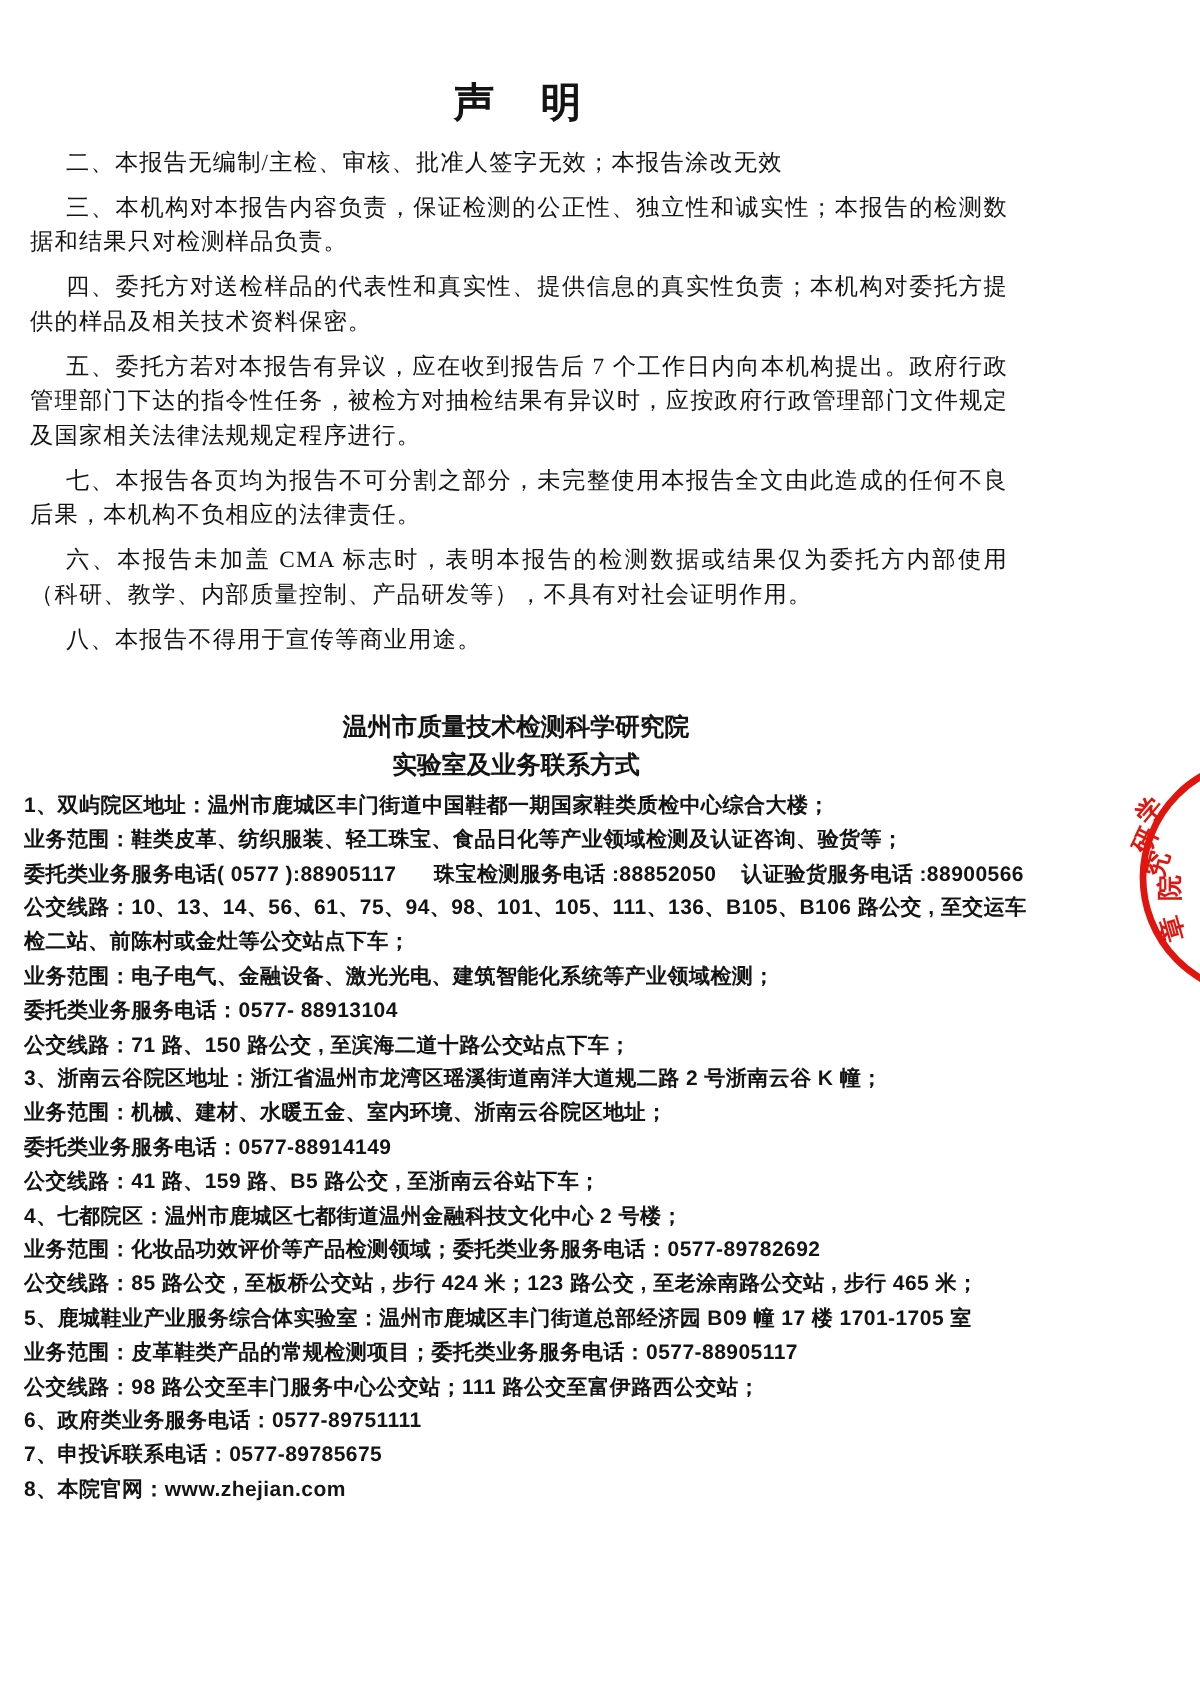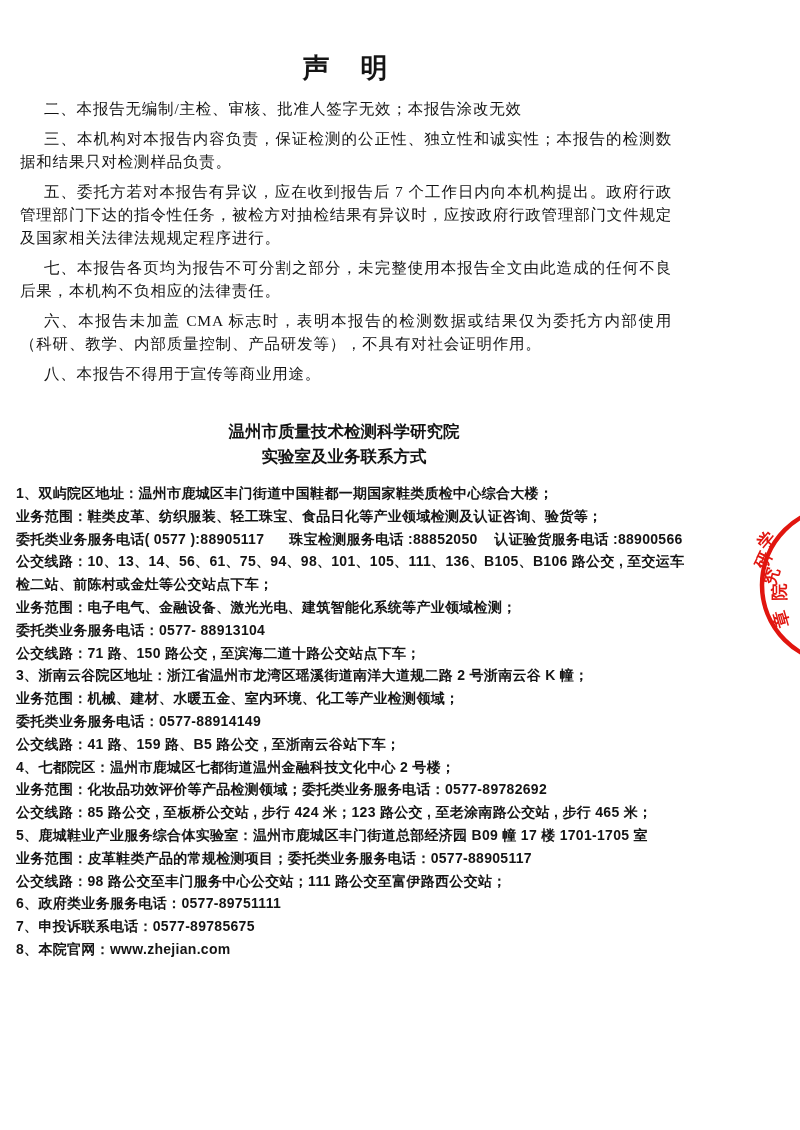--- a/index.html
+++ b/index.html
@@ -37,21 +37,21 @@
   }
   .section-heading{
     margin-top:34px;
     margin-left:16px;
     width:656px;
     text-align:center;
     font-weight:bold;
     font-size:16.5px;
     line-height:25px;
     font-family:"Liberation Serif", serif;
-    margin-bottom:13px;
+    margin-bottom:3px;
   }
   .contact{
     padding-left:16px;
   }
   .contact-line{
     font-family:Liberation Sans, sans-serif;
     font-weight:bold;
     font-size:14px;
     line-height:22.8px;
     letter-spacing:0.3px;
@@ -71,20 +71,21 @@
 </head>
 <body>
 
 <div class="page">
 
   <h1 class="doc-title">声　明</h1>
 
   <div class="statements">
     <p>二、本报告无编制/主检、审核、批准人签字无效；本报告涂改无效</p>
     <p>三、本机构对本报告内容负责，保证检测的公正性、独立性和诚实性；本报告的检测数据和结果只对检测样品负责。</p>
+    <p>四、委托方对送检样品的代表性和真实性、提供信息的真实性负责；本机构对委托方提供的样品及相关技术资料保密。</p>
     <p>五、委托方若对本报告有异议，应在收到报告后 7 个工作日内向本机构提出。政府行政管理部门下达的指令性任务，被检方对抽检结果有异议时，应按政府行政管理部门文件规定及国家相关法律法规规定程序进行。</p>
     <p>七、本报告各页均为报告不可分割之部分，未完整使用本报告全文由此造成的任何不良后果，本机构不负相应的法律责任。</p>
     <p>六、本报告未加盖 CMA 标志时，表明本报告的检测数据或结果仅为委托方内部使用（科研、教学、内部质量控制、产品研发等），不具有对社会证明作用。</p>
     <p>八、本报告不得用于宣传等商业用途。</p>
   </div>
 
   <div class="section-heading">
     <div>温州市质量技术检测科学研究院</div>
     <div>实验室及业务联系方式</div>
   </div>
@@ -92,21 +93,21 @@
   <div class="contact">
     <div class="contact-line">1、双屿院区地址：温州市鹿城区丰门街道中国鞋都一期国家鞋类质检中心综合大楼；</div>
     <div class="contact-line">业务范围：鞋类皮革、纺织服装、轻工珠宝、食品日化等产业领域检测及认证咨询、验货等；</div>
     <div class="contact-line">委托类业务服务电话( 0577 ):88905117      珠宝检测服务电话 :88852050    认证验货服务电话 :88900566</div>
     <div class="contact-line">公交线路：10、13、14、56、61、75、94、98、101、105、111、136、B105、B106 路公交 , 至交运车</div>
     <div class="contact-line">检二站、前陈村或金灶等公交站点下车；</div>
     <div class="contact-line">业务范围：电子电气、金融设备、激光光电、建筑智能化系统等产业领域检测；</div>
     <div class="contact-line">委托类业务服务电话：0577- 88913104</div>
     <div class="contact-line">公交线路：71 路、150 路公交 , 至滨海二道十路公交站点下车；</div>
     <div class="contact-line">3、浙南云谷院区地址：浙江省温州市龙湾区瑶溪街道南洋大道规二路 2 号浙南云谷 K 幢；</div>
-    <div class="contact-line">业务范围：机械、建材、水暖五金、室内环境、化工等产业检测领域；</div>
+    <div class="contact-line">业务范围：机械、建材、水暖五金、室内环境、浙南云谷院区地址；</div>
     <div class="contact-line">委托类业务服务电话：0577-88914149</div>
     <div class="contact-line">公交线路：41 路、159 路、B5 路公交 , 至浙南云谷站下车；</div>
     <div class="contact-line">4、七都院区：温州市鹿城区七都街道温州金融科技文化中心 2 号楼；</div>
     <div class="contact-line">业务范围：化妆品功效评价等产品检测领域；委托类业务服务电话：0577-89782692</div>
     <div class="contact-line">公交线路：85 路公交 , 至板桥公交站 , 步行 424 米；123 路公交 , 至老涂南路公交站 , 步行 465 米；</div>
     <div class="contact-line">5、鹿城鞋业产业服务综合体实验室：温州市鹿城区丰门街道总部经济园 B09 幢 17 楼 1701-1705 室</div>
     <div class="contact-line">业务范围：皮革鞋类产品的常规检测项目；委托类业务服务电话：0577-88905117</div>
     <div class="contact-line">公交线路：98 路公交至丰门服务中心公交站；111 路公交至富伊路西公交站；</div>
     <div class="contact-line">6、政府类业务服务电话：0577-89751111</div>
     <div class="contact-line">7、申投诉联系电话：0577-89785675</div>

